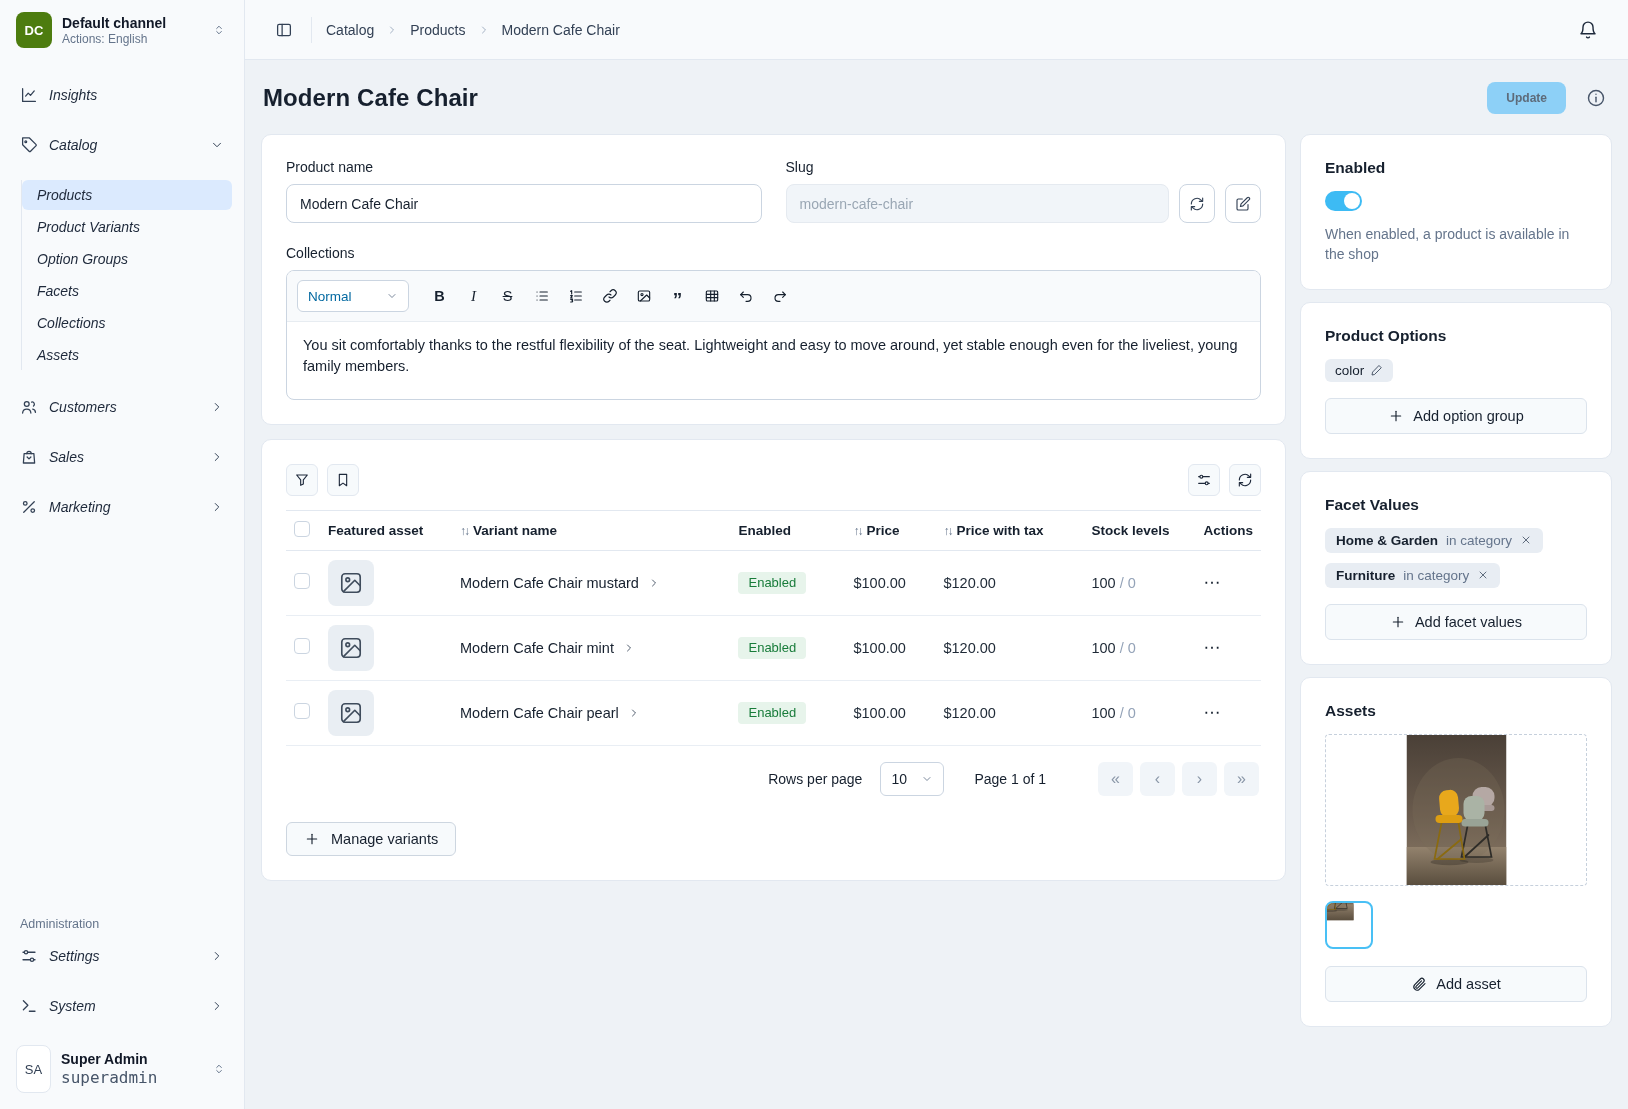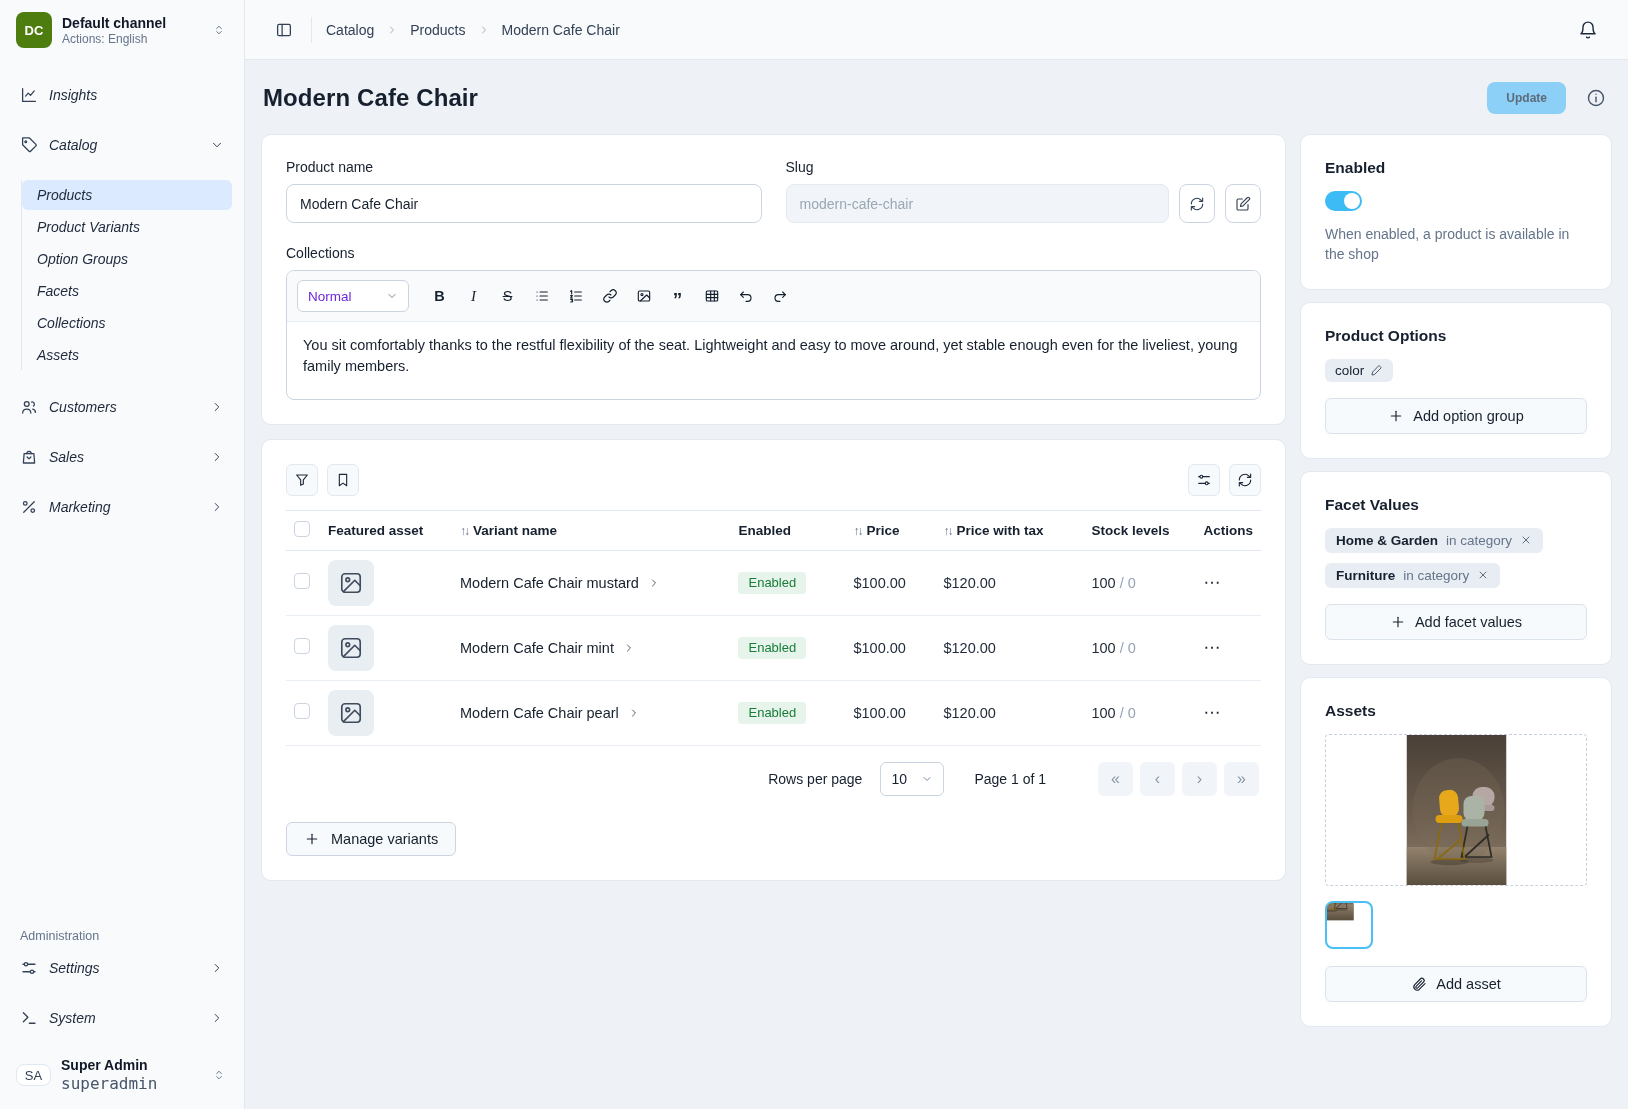--- a/index.html
+++ b/index.html
@@ -33,21 +33,21 @@
               color:#1e293b; cursor:pointer; }
   .nav-item .ic { color:#334155; }
   .nav-item .grow { flex:1; }
   .nav-chev { color:#64748b; }
   .subnav { margin:2px 0 4px 9px; border-left:1px solid #e2e8f0; display:flex; flex-direction:column; gap:2px; }
   .sub-item { padding:7px 12px 7px 15px; border-radius:6px; cursor:pointer; color:#1e293b; }
   .sub-item.active { background:#dbeafe; }
   .sidebar-spacer { flex:1; }
   .admin-label { font-size:12.5px; color:#64748b; padding:0 8px; margin-bottom:8px; }
   .user-row { display:flex; align-items:center; gap:10px; padding:12px 6px 16px 4px; margin-top:10px; cursor:pointer; }
-  .user-avatar { width:35px; height:22px; border-radius:8px; background:#fff; border:1px solid #e2e8f0;
+  .user-avatar { width:35px; height:48px; border-radius:8px; background:#fff; border:1px solid #e2e8f0;
                  color:#334155; font-size:13px; display:flex; align-items:center; justify-content:center; }
   .user-text { flex:1; }
   .user-name { font-weight:bold; font-size:14px; color:#111827; }
   .user-id { font-size:16px; color:#475569; font-family:"DejaVu Sans Mono", monospace; margin-top:1px; }
 
   
   .main { flex:1; display:flex; flex-direction:column; min-width:0; }
   .topbar { height:60px; min-height:60px; background:#f8fafc; border-bottom:1px solid #e2e8f0;
             display:flex; align-items:center; padding:0 26px; gap:14px; }
   .iconbtn { background:none; border:none; padding:4px; color:#334155; cursor:pointer;
@@ -81,21 +81,21 @@
                 font-size:14px; color:#16202e; font-family:"Liberation Sans", sans-serif; background:#fff; }
   .slug-row { display:flex; gap:10px; }
   .slug-input { flex:1; background:#f1f5f9; border-color:#e5eaf0; color:#9aa7b4; }
   .sq-btn { width:36px; height:39px; min-width:36px; border:1px solid #cbd5e1; background:#fff; border-radius:8px;
             color:#334155; display:flex; align-items:center; justify-content:center; cursor:pointer; }
   .editor { border:1px solid #cbd5e1; border-radius:8px; overflow:hidden; }
   .editor-toolbar { display:flex; align-items:center; gap:3px; padding:9px 10px; background:#f8fafc;
                     border-bottom:1px solid #e7ecf1; }
   .format-select { display:flex; align-items:center; justify-content:space-between; width:112px; height:32px;
                    padding:0 10px; background:#fff; border:1px solid #cbd5e1; border-radius:6px;
-                   font-size:13.5px; color:#6d28d9; margin-right:12px; cursor:pointer; }
+                   font-size:13.5px; color:#0369a1; margin-right:12px; cursor:pointer; }
   .tb-btn { width:31px; height:30px; border:none; background:none; border-radius:6px; color:#16202e;
             display:flex; align-items:center; justify-content:center; cursor:pointer; font-size:14.5px;
             font-family:"Liberation Sans", sans-serif; }
   .tb-b { font-weight:bold; }
   .tb-i { font-style:italic; font-family:"Liberation Serif", serif; font-size:15px; }
   .tb-s { text-decoration:line-through; }
   .tb-q { font-size:19px; font-weight:bold; line-height:10px; padding-top:8px; }
   .editor-body { padding:13px 16px 21px; font-size:14.5px; line-height:1.48; color:#16202e; }
 
   

